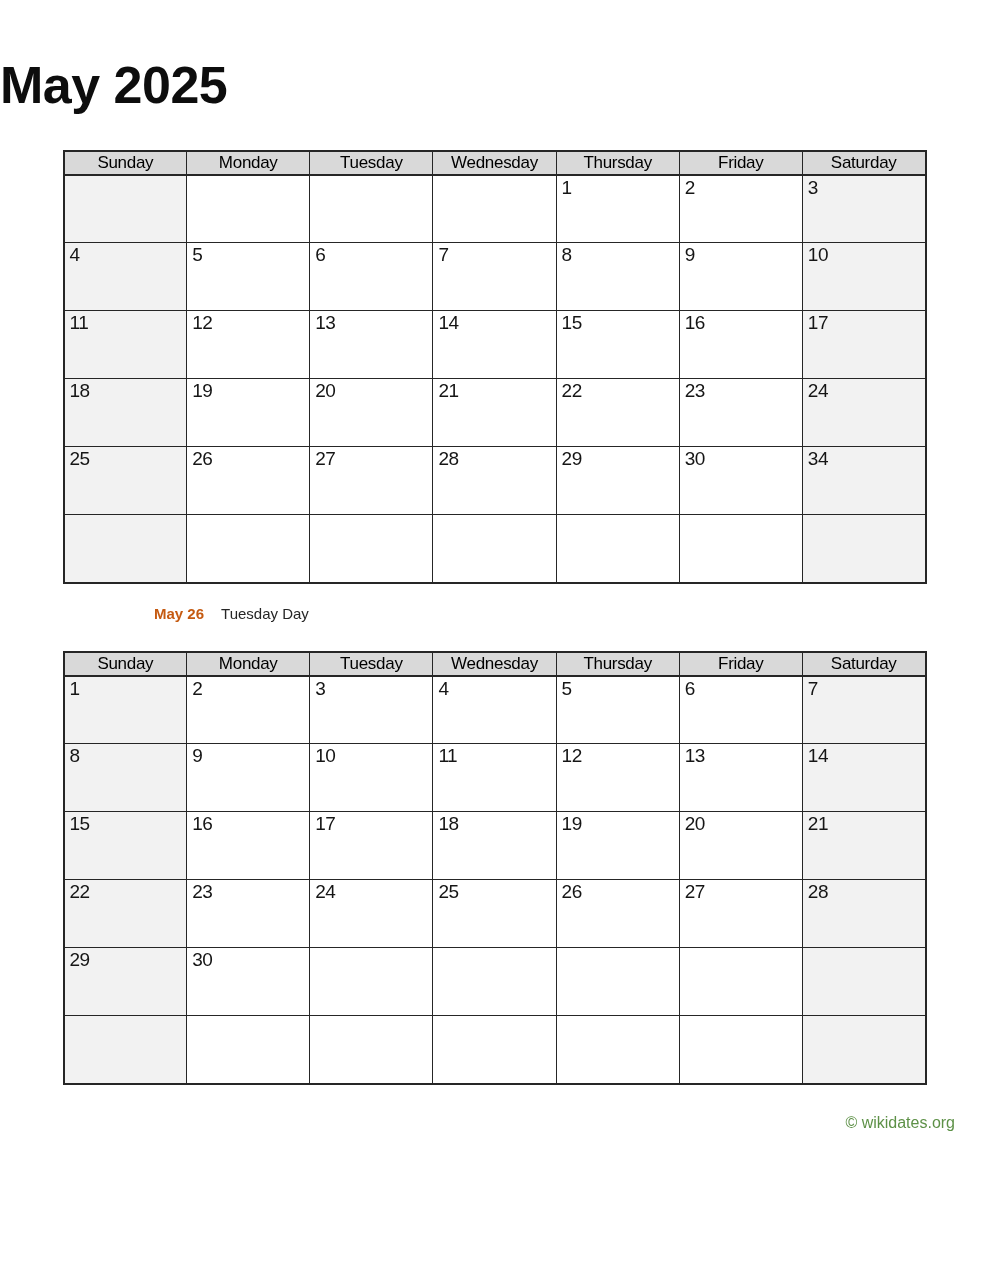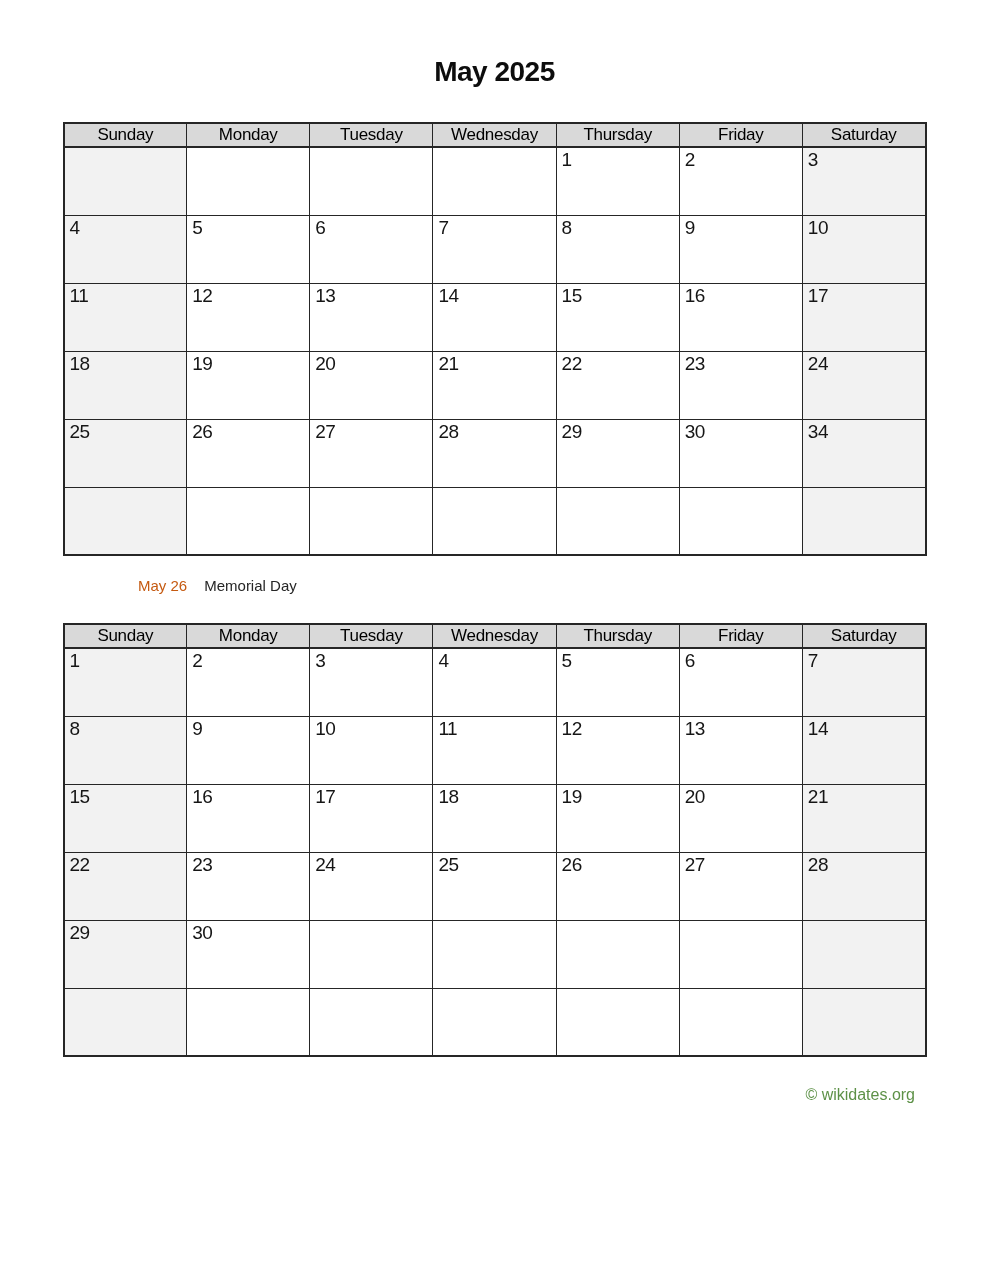--- a/index.html
+++ b/index.html
@@ -19,22 +19,21 @@
   }
   .page {
     position: relative;
     width: 989px;
     height: 1280px;
     background: var(--page-bg);
     margin: 0 auto;
     overflow: hidden;
   }
   .month-title {
-    text-align: center;
-    font-size: 28px;
+    font-size: 52px;
     font-weight: 700;
     letter-spacing: -0.5px;
     line-height: 1.15;
     color: #0d0d0d;
   }
   .month-title.may { margin-top: 56px; }
   .month-title.june { margin-top: 29px; }
   table.calendar {
     width: 864px;
     margin: 16px auto;
@@ -74,29 +73,30 @@
   .holiday-note {
     margin: 21px 0 0 138px;
     font-size: 15px;
     display: flex;
     align-items: baseline;
     gap: 17px;
     height: 20px;
   }
   .holiday-note .holiday-date {
     color: var(--holiday-accent);
-    font-weight: 400;
+    font-weight: 700;
+    margin-left: 16px;
   }
   .holiday-note .holiday-name {
     color: #262626;
     font-weight: 400;
   }
   .footer {
     margin-top: 29px;
-    padding-right: 74px;
+    padding-right: 34px;
     text-align: right;
     font-size: 16px;
     color: var(--footer-green);
   }
 </style>
 </head>
 <body>
 
 <div class="page">
 
@@ -167,21 +167,21 @@
           <td class=""></td>
           <td class=""></td>
           <td class=""></td>
           <td class="weekend"></td>
         </tr>
       </tbody>
   </table>
 
   <div class="holiday-note">
     <span class="holiday-date">May 26</span>
-    <span class="holiday-name">Memorial Day</span>
+    <span class="holiday-name">Tuesday Day</span>
   </div>
 
 
   <table class="calendar june">
     <thead>
       <tr>
           <th>Sunday</th>
           <th>Monday</th>
           <th>Tuesday</th>
           <th>Wednesday</th>

